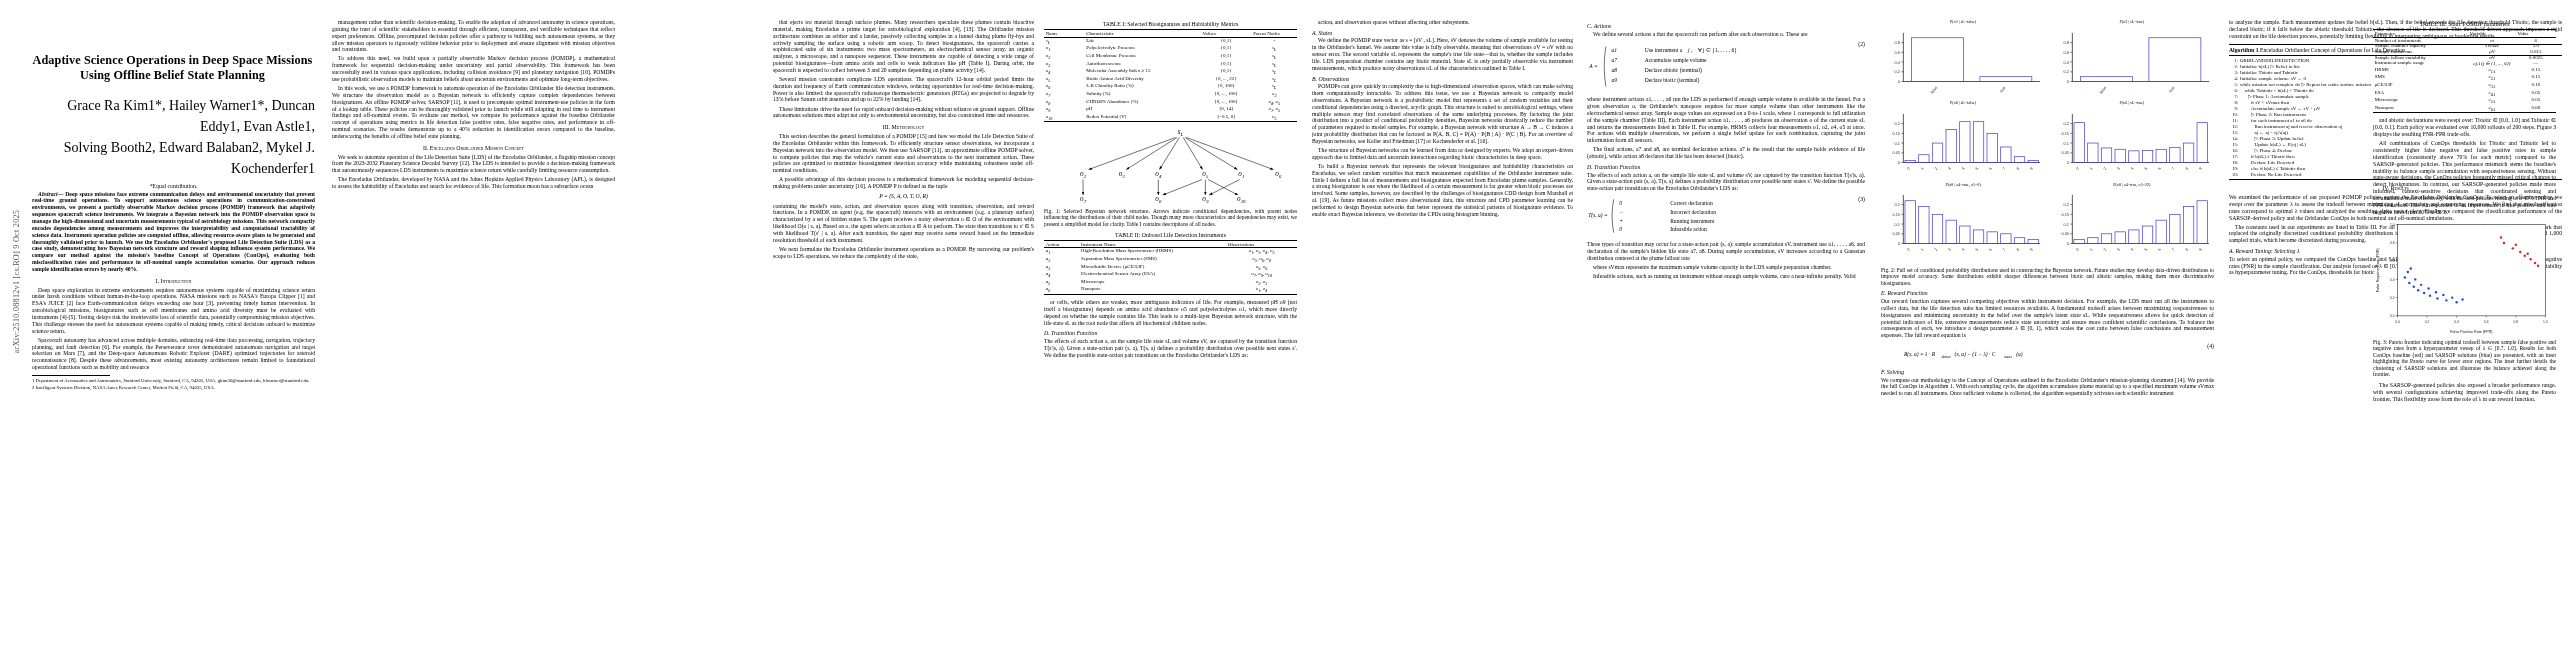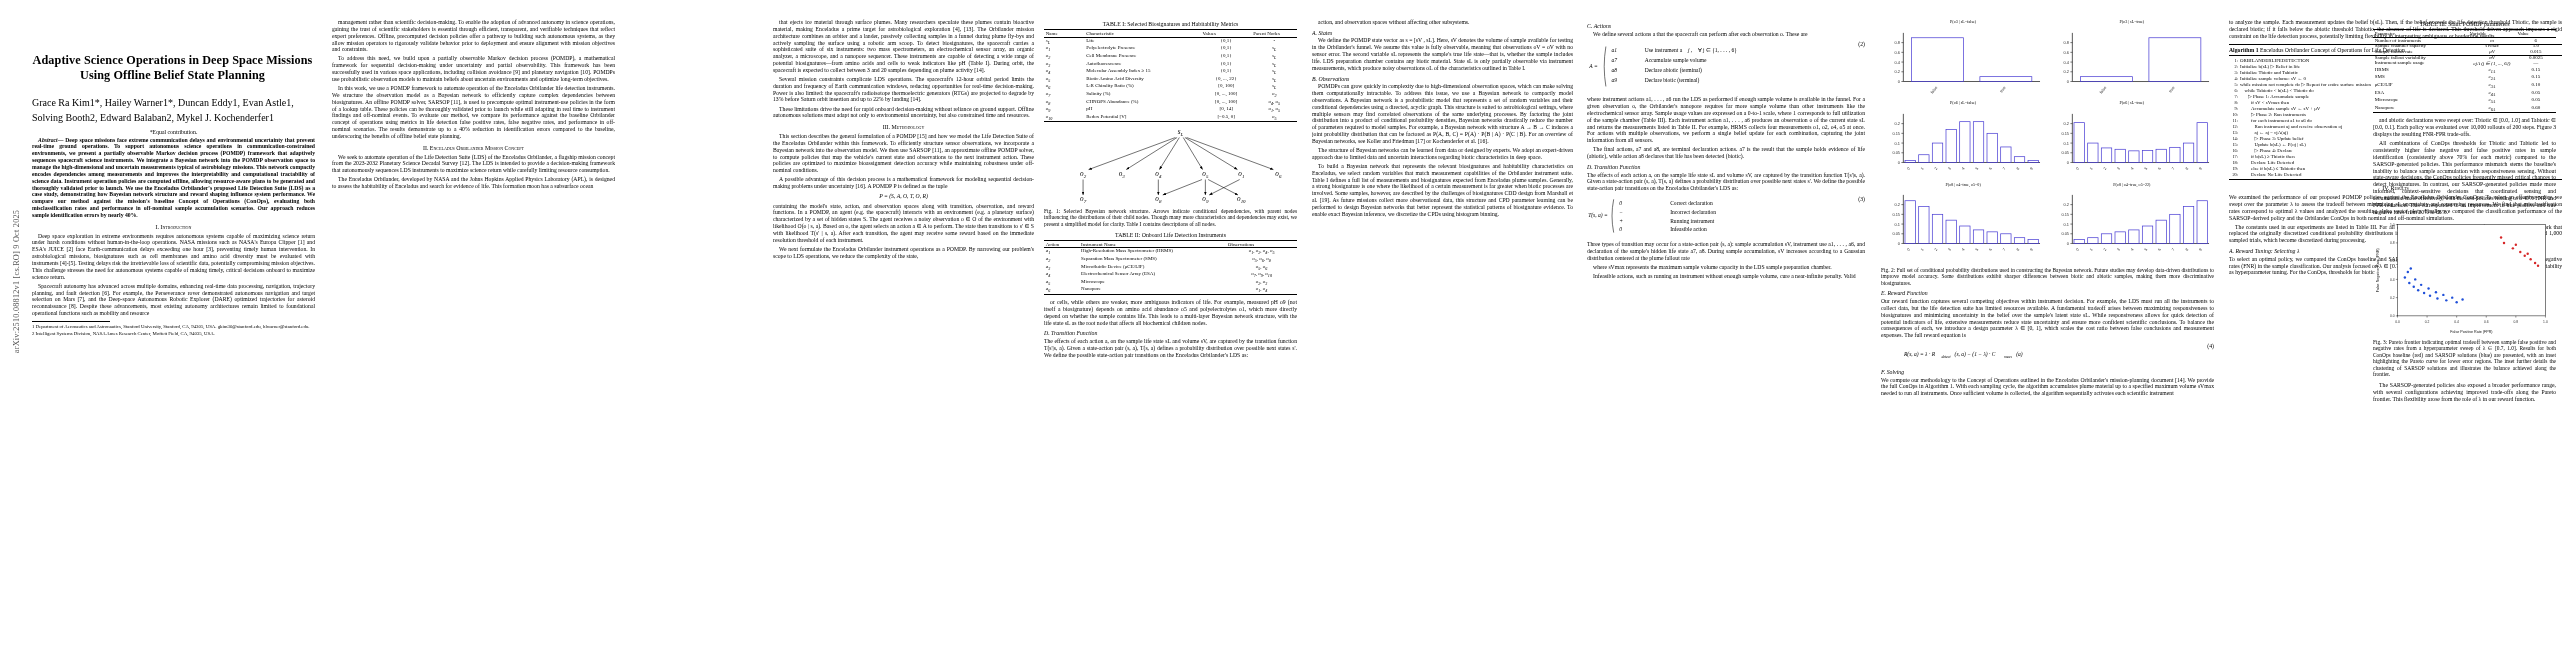--- a/index.html
+++ b/index.html
@@ -22,21 +22,21 @@
   #col4{left:1044px;width:253px;}
   #col5{left:1312px;width:261px;}
   #col6{left:1587px;width:278px;}
   #col7{left:1881px;width:333px;}
   #col8{left:2229px;width:333px;}
 
   h1.title{
     font-size:12.2px;font-weight:bold;text-align:center;line-height:1.22;
     margin:34px 2px 0 0;letter-spacing:0.1px;
   }
-  .authors{font-size:10px;text-align:left;line-height:1.5;margin-top:12.2px;}
+  .authors{font-size:14px;text-align:right;line-height:1.5;margin-top:12.2px;}
   .afil{font-size:5.8px;text-align:center;line-height:1.35;margin-top:3.9px;}
 
   p.body{font-size:5.7px;line-height:1.2;text-align:justify;margin:0 0 2.2px 0;
          text-indent:6.1px;hyphens:auto;}
   p.body.noind{text-indent:0;}
   p.abs{font-size:5.7px;font-weight:bold;line-height:1.2;text-align:justify;margin:0 0 2.2px 0;text-indent:6.1px;}
   p.abs i{font-style:italic;}
   .sec{font-size:5.9px;text-align:center;font-variant:small-caps;margin:5px 0 2.8px 0;font-weight:normal;}
   .subsec{font-size:5.8px;font-style:italic;margin:3.9px 0 1.7px 0;}
   .footrule{border-top:0.6px solid #000;width:78px;margin:3.9px 0 2.2px 0;}

